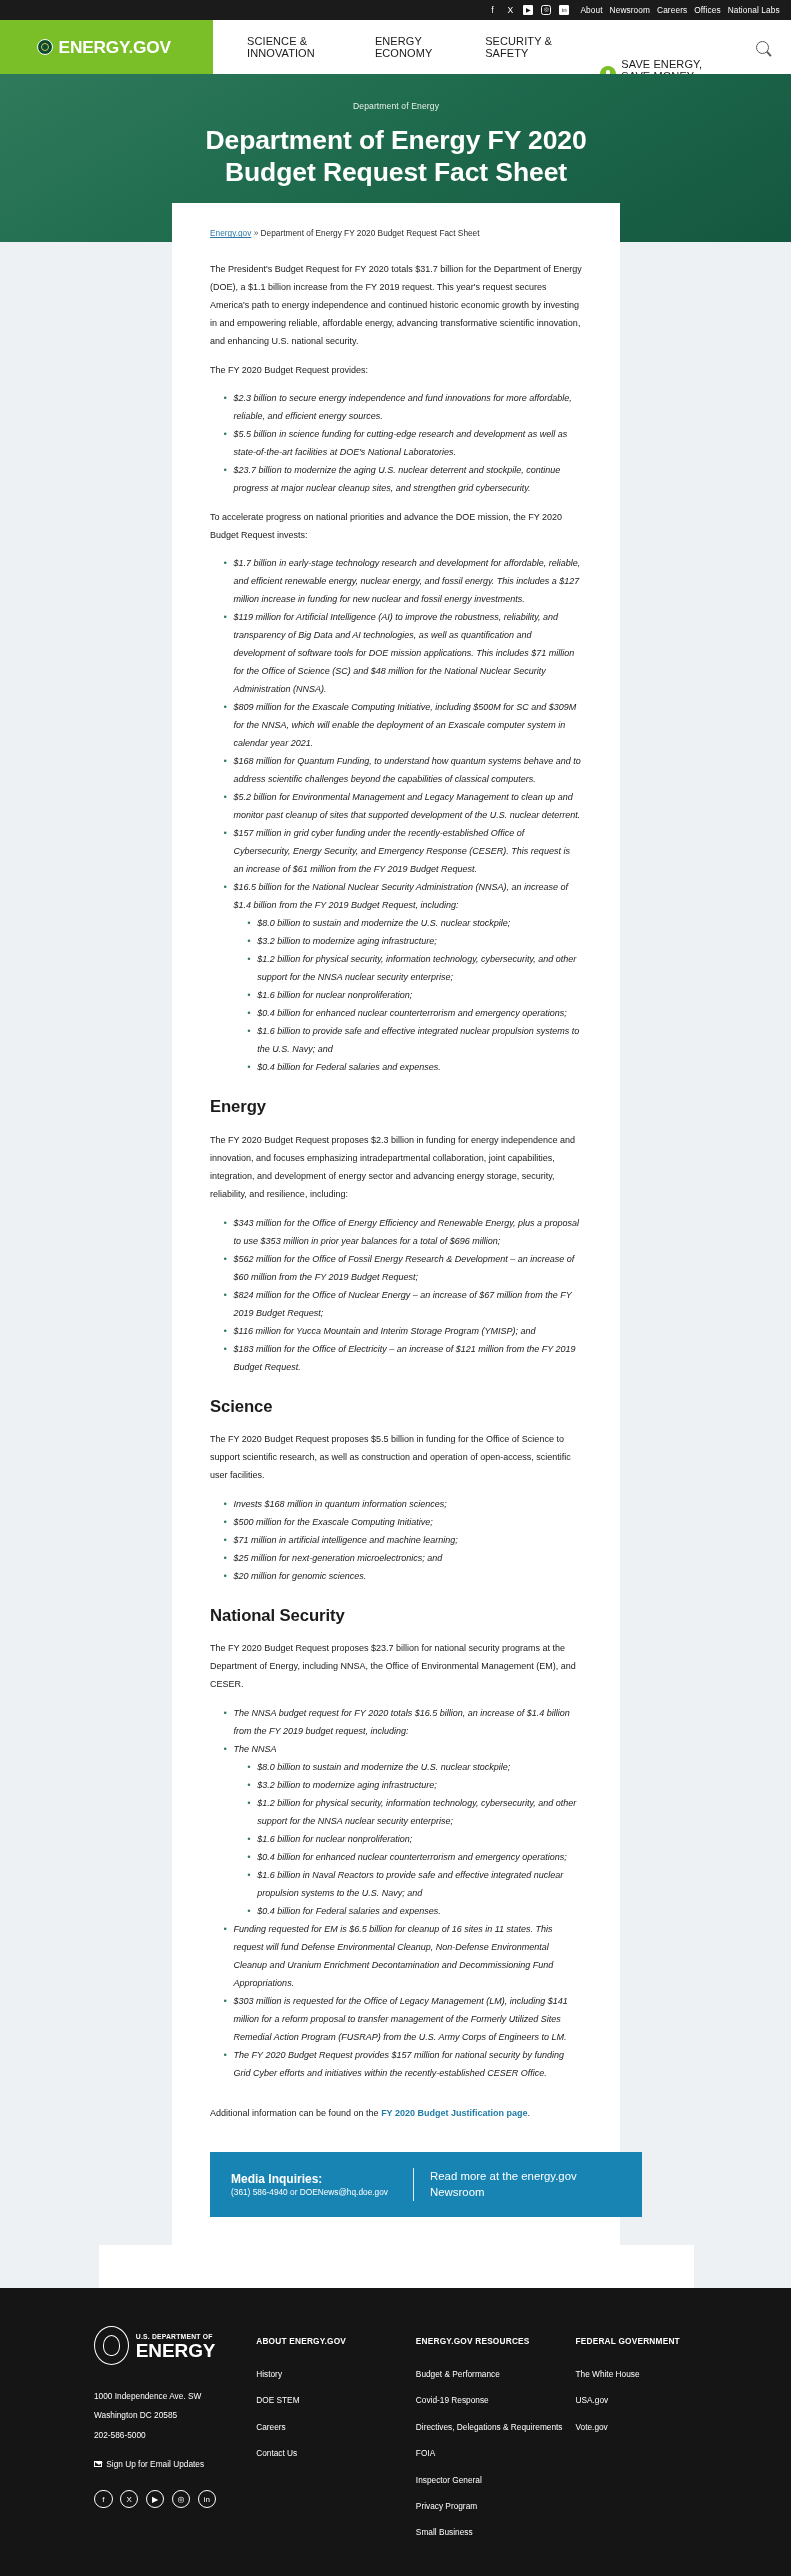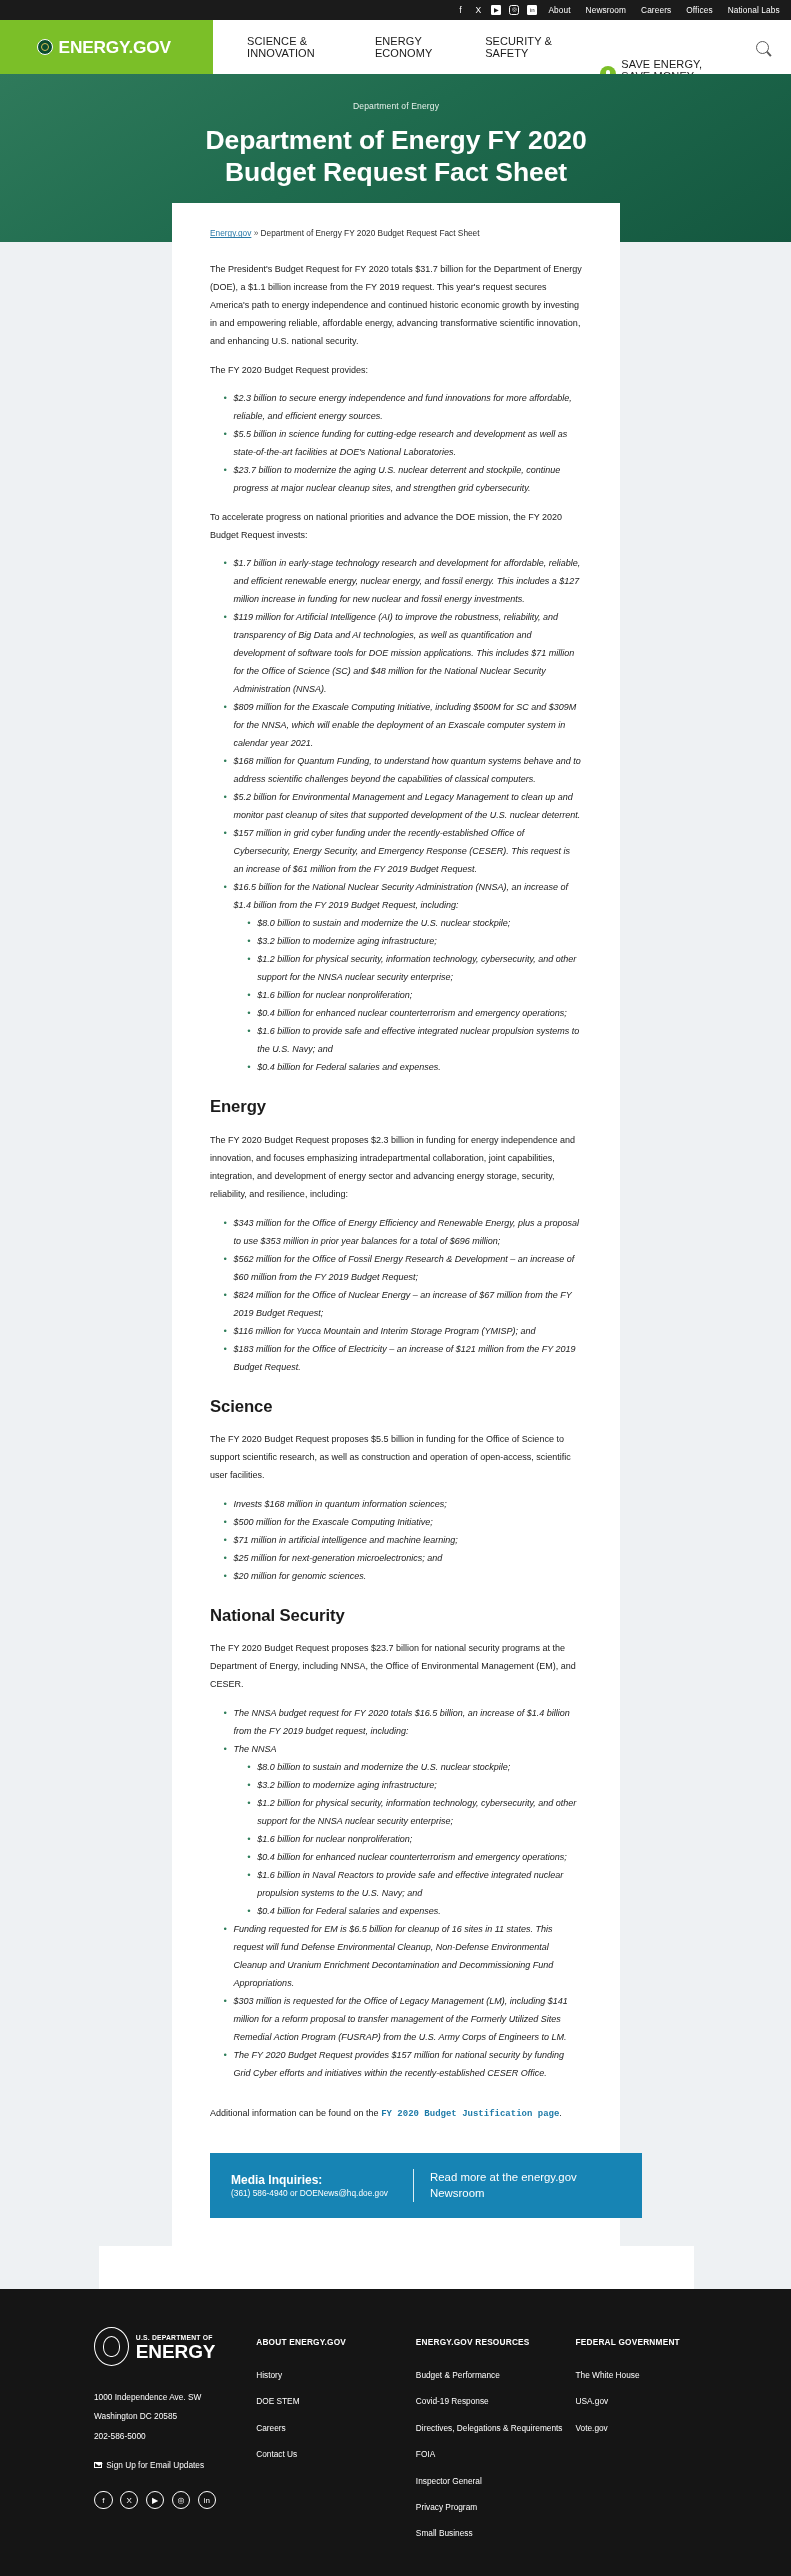--- a/index.html
+++ b/index.html
@@ -40,21 +40,21 @@
     background: #fff;
     color: #1b1b1b;
     border-radius: 1.2px;
     font-size: 6.2px;
   }
   .util-social .outline {
     border: 0.9px solid #fff;
     border-radius: 2.5px;
     font-size: 5.6px;
   }
-  .util-links { display: flex; align-items: center; gap: 15px; }
+  .util-links { display: flex; align-items: center; gap: 7px; }
   .util-links a {
     color: #fff;
     font-size: 8.3px;
     text-decoration: none;
     letter-spacing: 0.1px;
   }
 
   
   .main-nav {
     background: #fff;
@@ -235,21 +235,21 @@
     margin: 21px 0 13.6px;
     letter-spacing: -0.1px;
   }
   .closing {
     font-size: 13.6px;
     line-height: 1.5;
     color: #2b2b2b;
     margin: 22px 0 0;
     font-stretch: condensed;
   }
-  .closing a { color: #1f7ba8; text-decoration: none; font-weight: 700; font-family: Liberation Mono, monospace; }
+  .closing a { color: #1f7ba8; text-decoration: none; font-weight: 700; }
 
   
   .media-box {
     margin: 30px auto 0;
     width: 432px;
     background: #1784b4;
     color: #fff;
     display: flex;
     align-items: center;
     padding: 16px 21px;

